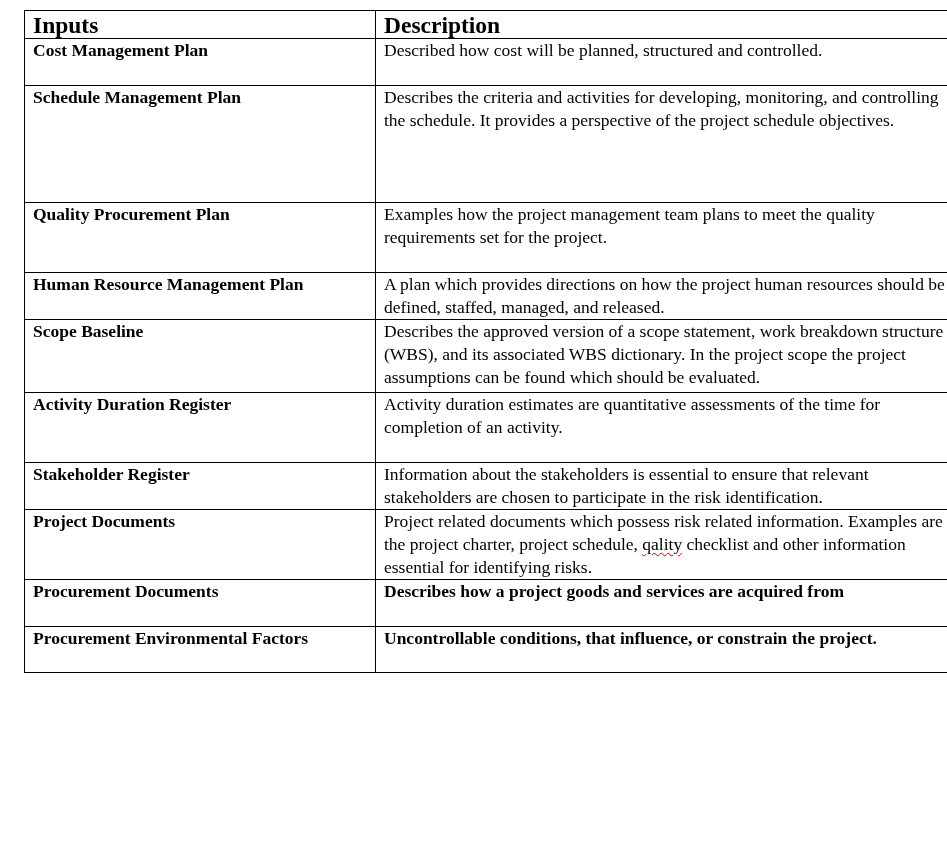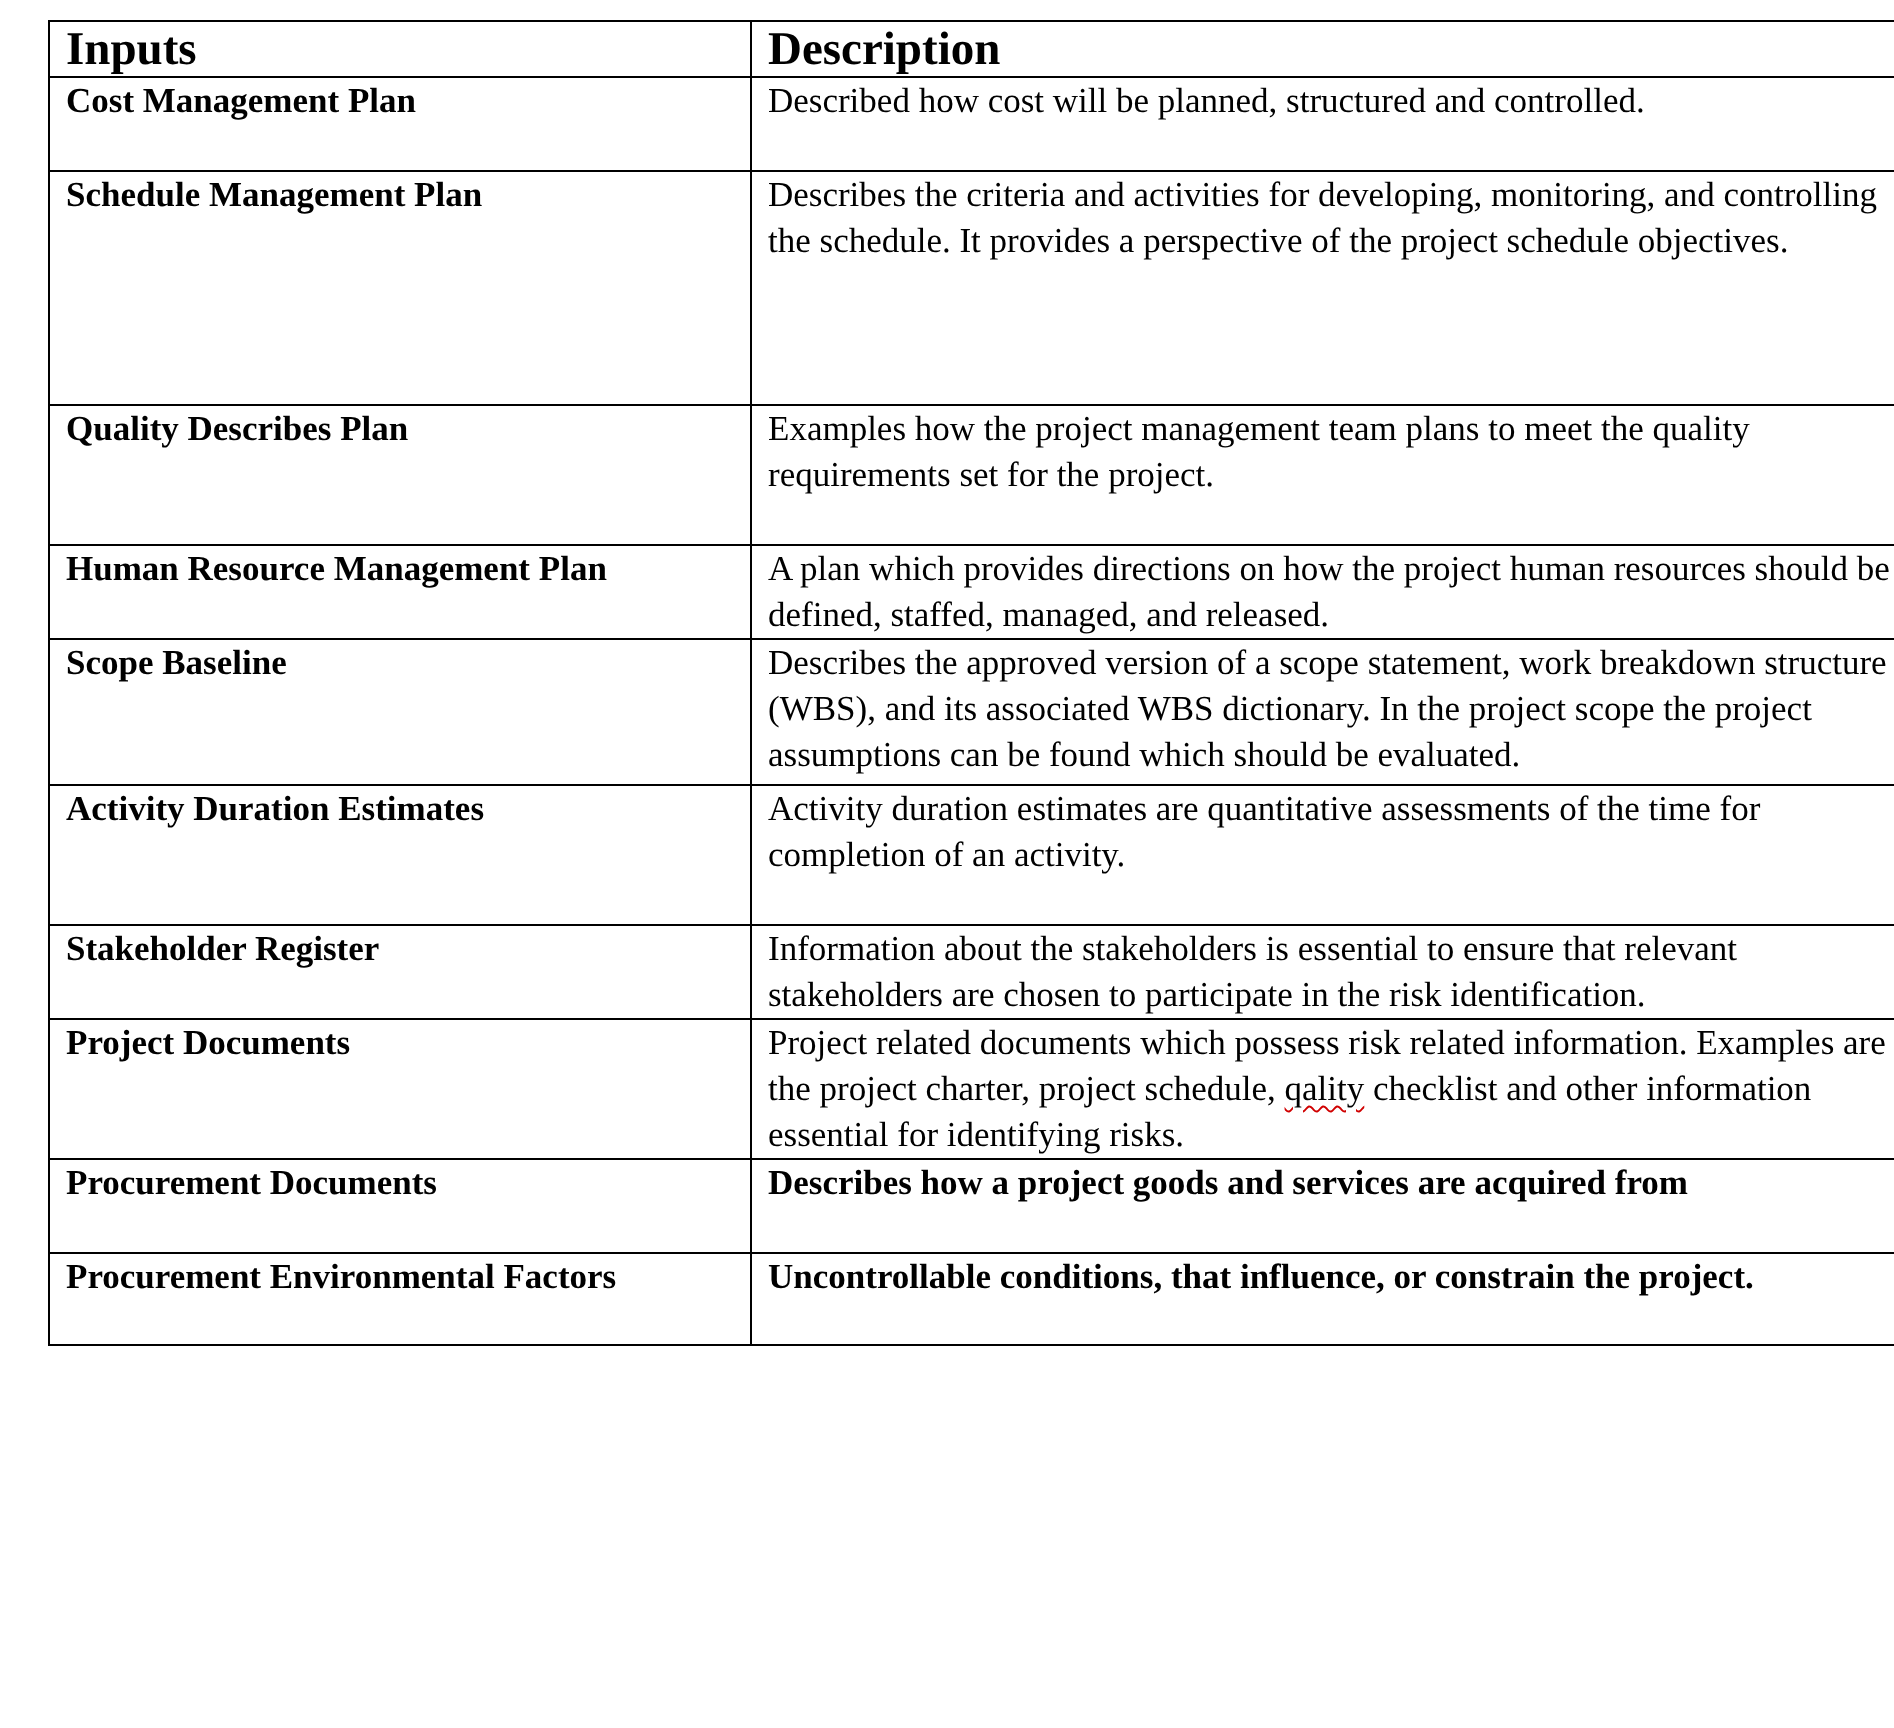--- a/index.html
+++ b/index.html
@@ -38,33 +38,33 @@
   <tbody>
     <tr style="height:47px">
       <td class="inp">Cost Management Plan</td>
       <td class="desc">Described how cost will be planned, structured and controlled.</td>
     </tr>
     <tr style="height:117px">
       <td class="inp">Schedule Management Plan</td>
       <td class="desc">Describes the criteria and activities for developing, monitoring, and controlling the schedule. It provides a perspective of the project schedule objectives.</td>
     </tr>
     <tr style="height:70px">
-      <td class="inp">Quality Describes Plan</td>
+      <td class="inp">Quality Procurement Plan</td>
       <td class="desc">Examples how the project management team plans to meet the quality requirements set for the project.</td>
     </tr>
     <tr style="height:47px">
       <td class="inp">Human Resource Management Plan</td>
       <td class="desc">A plan which provides directions on how the project human resources should be defined, staffed, managed, and released.</td>
     </tr>
     <tr style="height:73px">
       <td class="inp">Scope Baseline</td>
       <td class="desc">Describes the approved version of a scope statement, work breakdown structure (WBS), and its associated WBS dictionary. In the project scope the project assumptions can be found which should be evaluated.</td>
     </tr>
     <tr style="height:70px">
-      <td class="inp">Activity Duration Estimates</td>
+      <td class="inp">Activity Duration Register</td>
       <td class="desc">Activity duration estimates are quantitative assessments of the time for completion of an activity.</td>
     </tr>
     <tr style="height:47px">
       <td class="inp">Stakeholder Register</td>
       <td class="desc">Information about the stakeholders is essential to ensure that relevant stakeholders are chosen to participate in the risk identification.</td>
     </tr>
     <tr style="height:70px">
       <td class="inp">Project Documents</td>
       <td class="desc"><span>Project related documents which possess risk related information. Examples are the project charter, project schedule, </span><span class="squiggle">qality</span><span> checklist and other information essential for identifying risks.</span></td>
     </tr>

